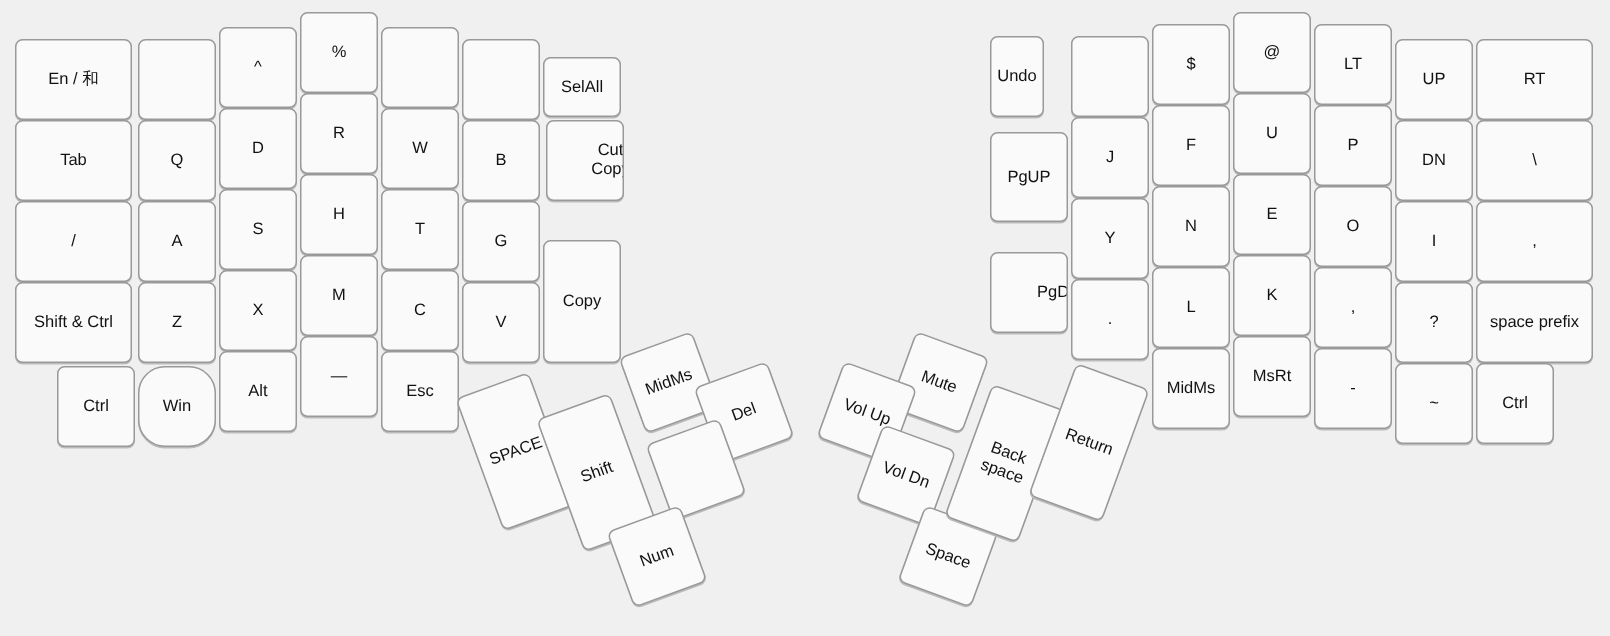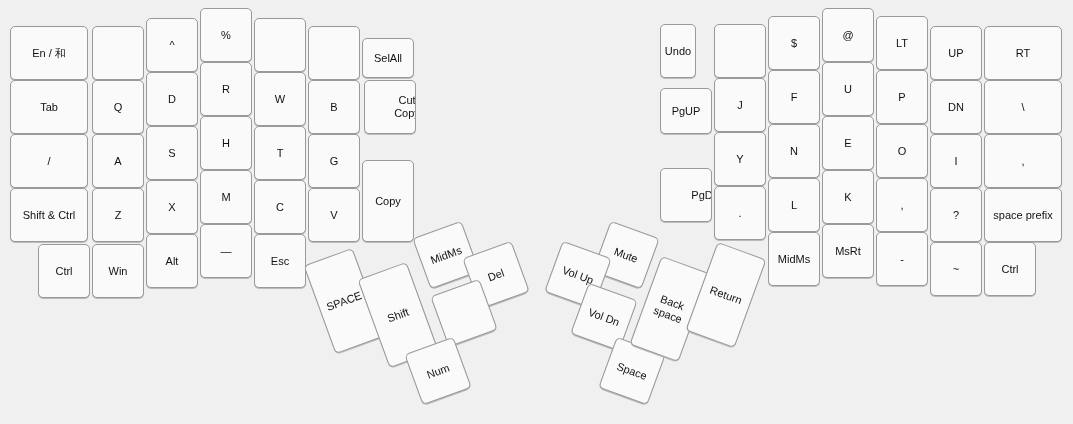--- a/index.html
+++ b/index.html
@@ -53,21 +53,21 @@
       <div class="key" style="left: 10px; top: 188px; width: 78px; height: 54px;"><span class="key-label">Shift &amp; Ctrl</span></div>
     </div>
     <div style="position: absolute; left: 0px; top: 0px;">
       <div class="key" style="left: 92px; top: 26px; width: 52px; height: 54px;"><span class="key-label"></span></div>
       <div class="key" style="left: 92px; top: 80px; width: 52px; height: 54px;"><span class="key-label">Q</span></div>
       <div class="key" style="left: 92px; top: 134px; width: 52px; height: 54px;"><span class="key-label">A</span></div>
       <div class="key" style="left: 92px; top: 188px; width: 52px; height: 54px;"><span class="key-label">Z</span></div>
     </div>
     <div style="position: absolute; left: 0px; top: 0px;">
       <div class="key" style="left: 38px; top: 244px; width: 52px; height: 54px;"><span class="key-label">Ctrl</span></div>
-      <div class="key" style="left: 92px; top: 244px; width: 52px; height: 54px;"><span class="key-label">Win</span></div>
+      <div class="key" style="left: 92px; top: 244px; width: 52px; height: 54px; border-radius: 18px;"><span class="key-label">Win</span></div>
     </div>
     <div style="position: absolute; left: 0px; top: 0px;">
       <div class="key" style="left: 146px; top: 18px; width: 52px; height: 54px;"><span class="key-label">^</span></div>
       <div class="key" style="left: 146px; top: 72px; width: 52px; height: 54px;"><span class="key-label">D</span></div>
       <div class="key" style="left: 146px; top: 126px; width: 52px; height: 54px;"><span class="key-label">S</span></div>
       <div class="key" style="left: 146px; top: 180px; width: 52px; height: 54px;"><span class="key-label">X</span></div>
       <div class="key" style="left: 146px; top: 234px; width: 52px; height: 54px;"><span class="key-label">Alt</span></div>
     </div>
     <div style="position: absolute; left: 0px; top: 0px;">
       <div class="key" style="left: 200px; top: 8px; width: 52px; height: 54px;"><span class="key-label">%</span></div>
@@ -98,21 +98,21 @@
     <div style="position: absolute; left: 0px; top: 0px;">
       <div class="key" style="left: 318px; top: 254px; width: 52px; height: 94px; transform: rotate(-20deg);"><span class="key-label">SPACE</span></div>
       <div class="key" style="left: 372px; top: 268px; width: 52px; height: 94px; transform: rotate(-20deg);"><span class="key-label">Shift</span></div>
       <div class="key" style="left: 420px; top: 228px; width: 52px; height: 54px; transform: rotate(-20deg);"><span class="key-label">MidMs</span></div>
       <div class="key" style="left: 470px; top: 248px; width: 52px; height: 54px; transform: rotate(-20deg);"><span class="key-label">Del</span></div>
       <div class="key" style="left: 438px; top: 286px; width: 52px; height: 54px; transform: rotate(-20deg);"><span class="key-label"></span></div>
       <div class="key" style="left: 412px; top: 344px; width: 52px; height: 54px; transform: rotate(-20deg);"><span class="key-label">Num</span></div>
     </div>
     <div style="position: absolute; left: 0px; top: 0px;">
       <div class="key" style="left: 660px; top: 24px; width: 36px; height: 54px;"><span class="key-label">Undo</span></div>
-      <div class="key" style="left: 660px; top: 88px; width: 52px; height: 46px;"><span class="key-label">PgUP</span></div>
+      <div class="key" style="left: 660px; top: 88px; width: 52px; height: 60px;"><span class="key-label">PgUP</span></div>
       <div class="key" style="left: 660px; top: 168px; width: 52px; height: 54px; padding-left: 40px;"><span class="key-label">PgDN</span></div>
     </div>
     <div style="position: absolute; left: 0px; top: 0px;">
       <div class="key" style="left: 714px; top: 24px; width: 52px; height: 54px;"><span class="key-label"></span></div>
       <div class="key" style="left: 714px; top: 78px; width: 52px; height: 54px;"><span class="key-label">J</span></div>
       <div class="key" style="left: 714px; top: 132px; width: 52px; height: 54px;"><span class="key-label">Y</span></div>
       <div class="key" style="left: 714px; top: 186px; width: 52px; height: 54px;"><span class="key-label">.</span></div>
     </div>
     <div style="position: absolute; left: 0px; top: 0px;">
       <div class="key" style="left: 768px; top: 16px; width: 52px; height: 54px;"><span class="key-label">$</span></div>

